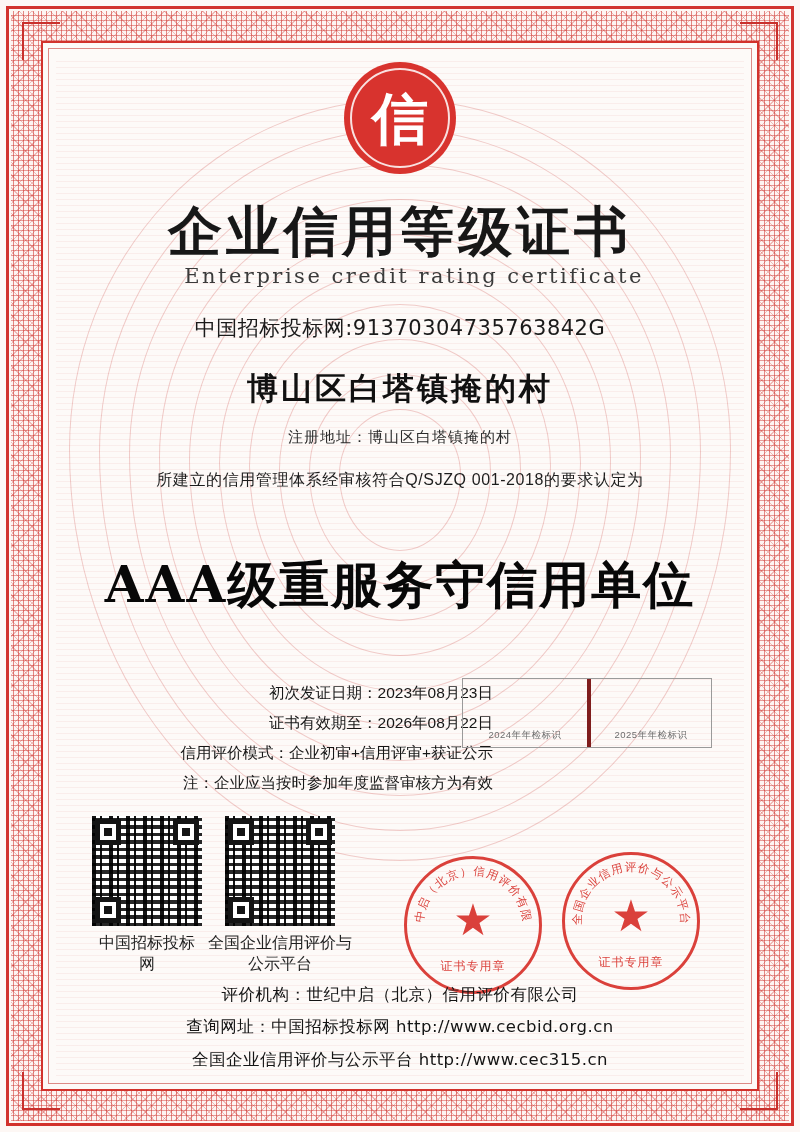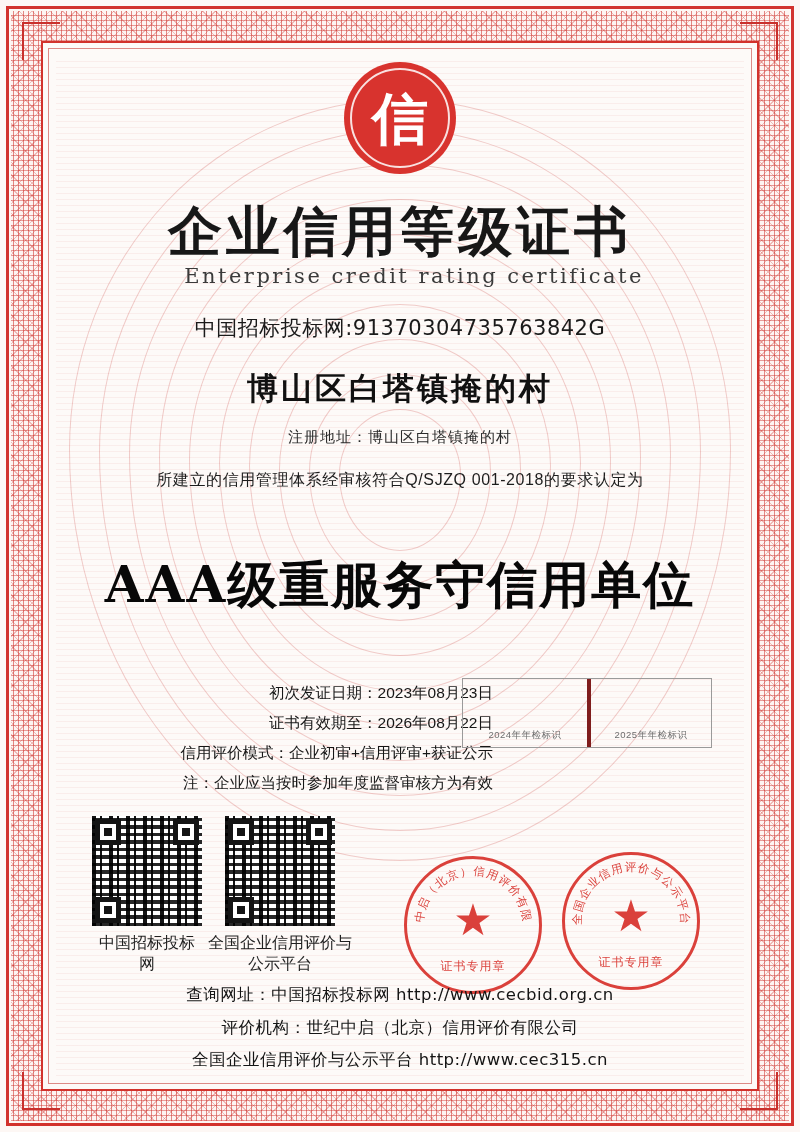--- a/index.html
+++ b/index.html
@@ -439,24 +439,24 @@
         <text>
           <textPath href="#arc2" startOffset="50%" text-anchor="middle">全国企业信用评价与公示平台</textPath>
         </text>
       </svg>
       <div class="star">★</div>
       <div class="stamp-sub">证书专用章</div>
     </div>
 
     <div class="footer">
       <div class="f-row">
+        <span>评价机构：</span><span>世纪中启（北京）信用评价有限公司</span>
+      </div>
+      <div class="f-row">
         <span>查询网址：</span><span class="mono">中国招标投标网 http://www.cecbid.org.cn</span>
-      </div>
-      <div class="f-row">
-        <span>评价机构：</span><span>世纪中启（北京）信用评价有限公司</span>
       </div>
       <div class="f-row">
         <span class="mono">全国企业信用评价与公示平台 http://www.cec315.cn</span>
       </div>
     </div>
 
   </div>
 </div>
 
 </body></html>

